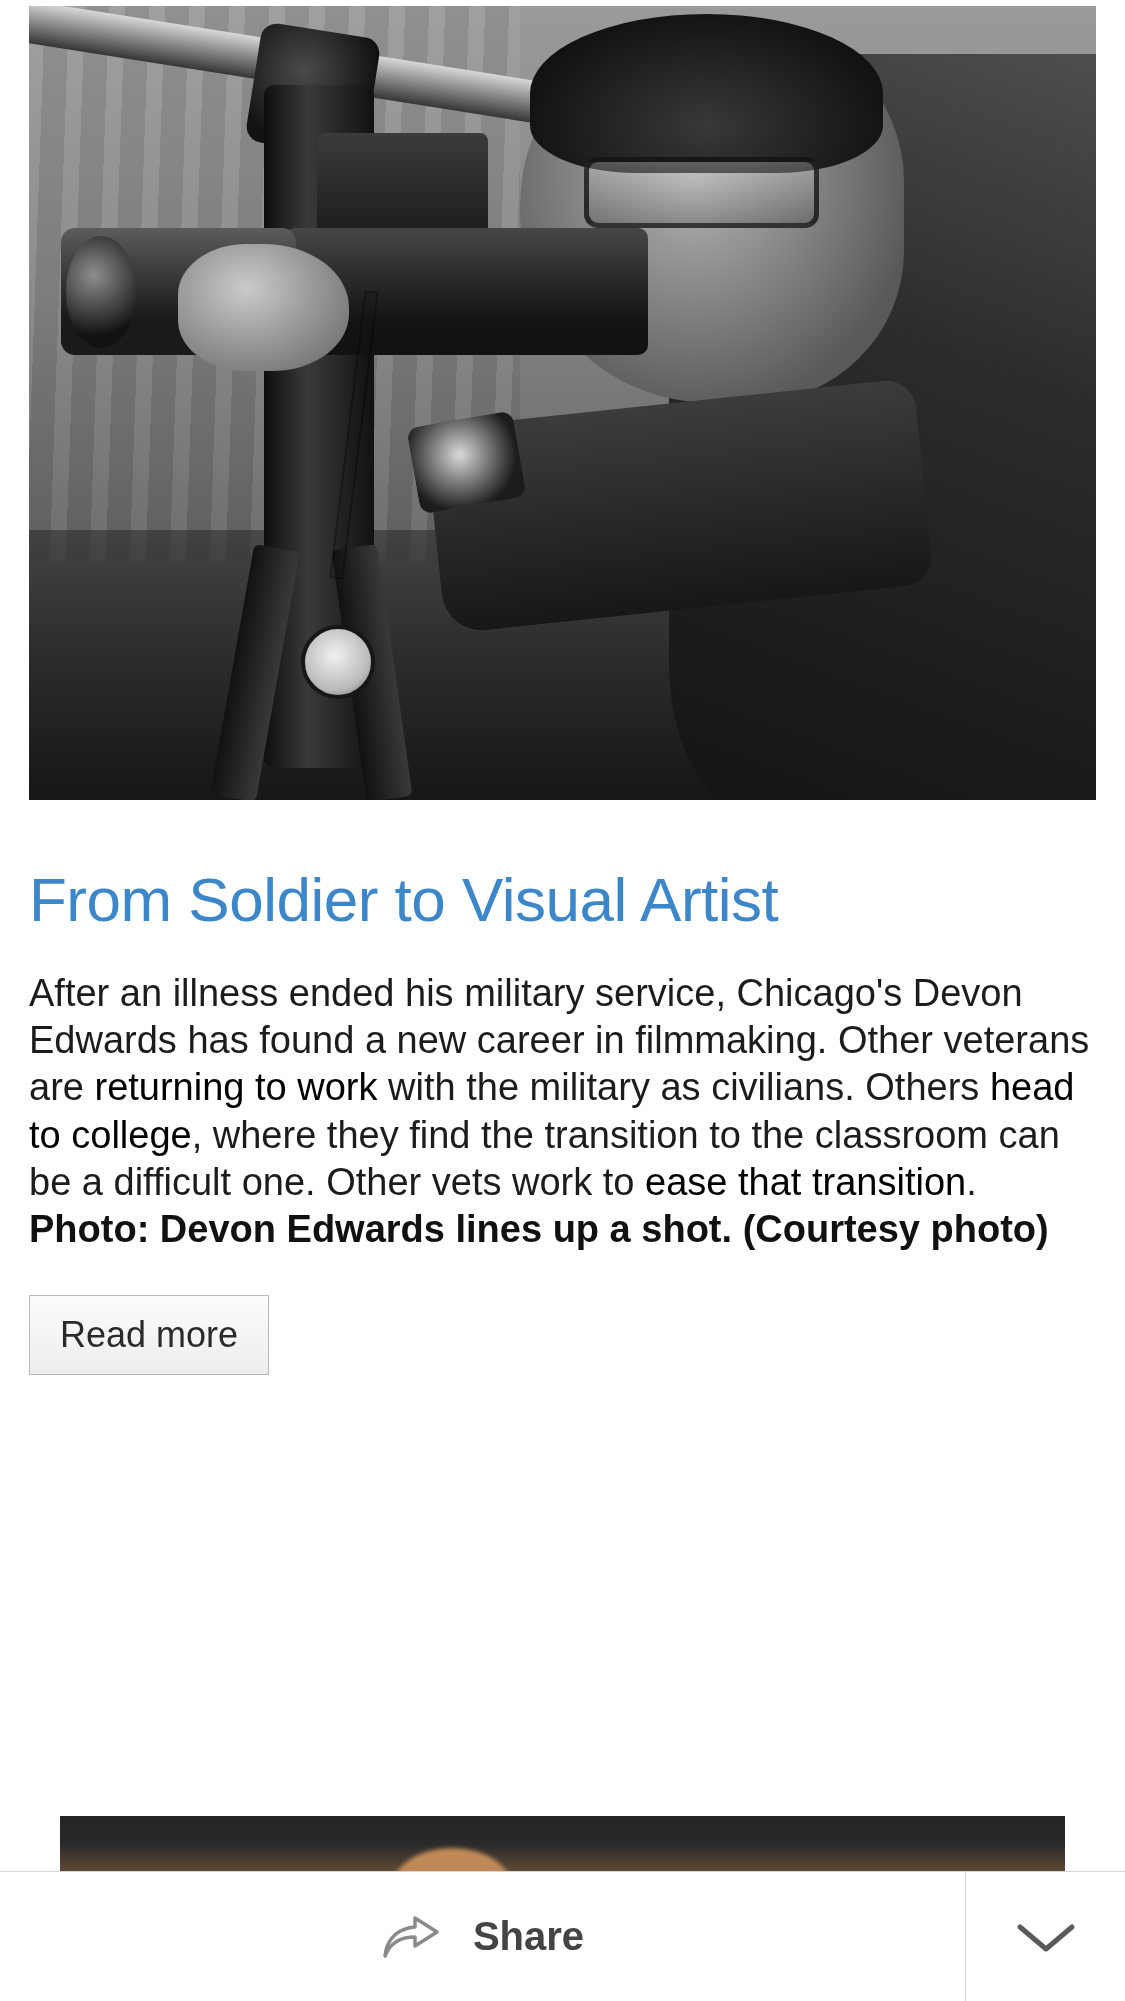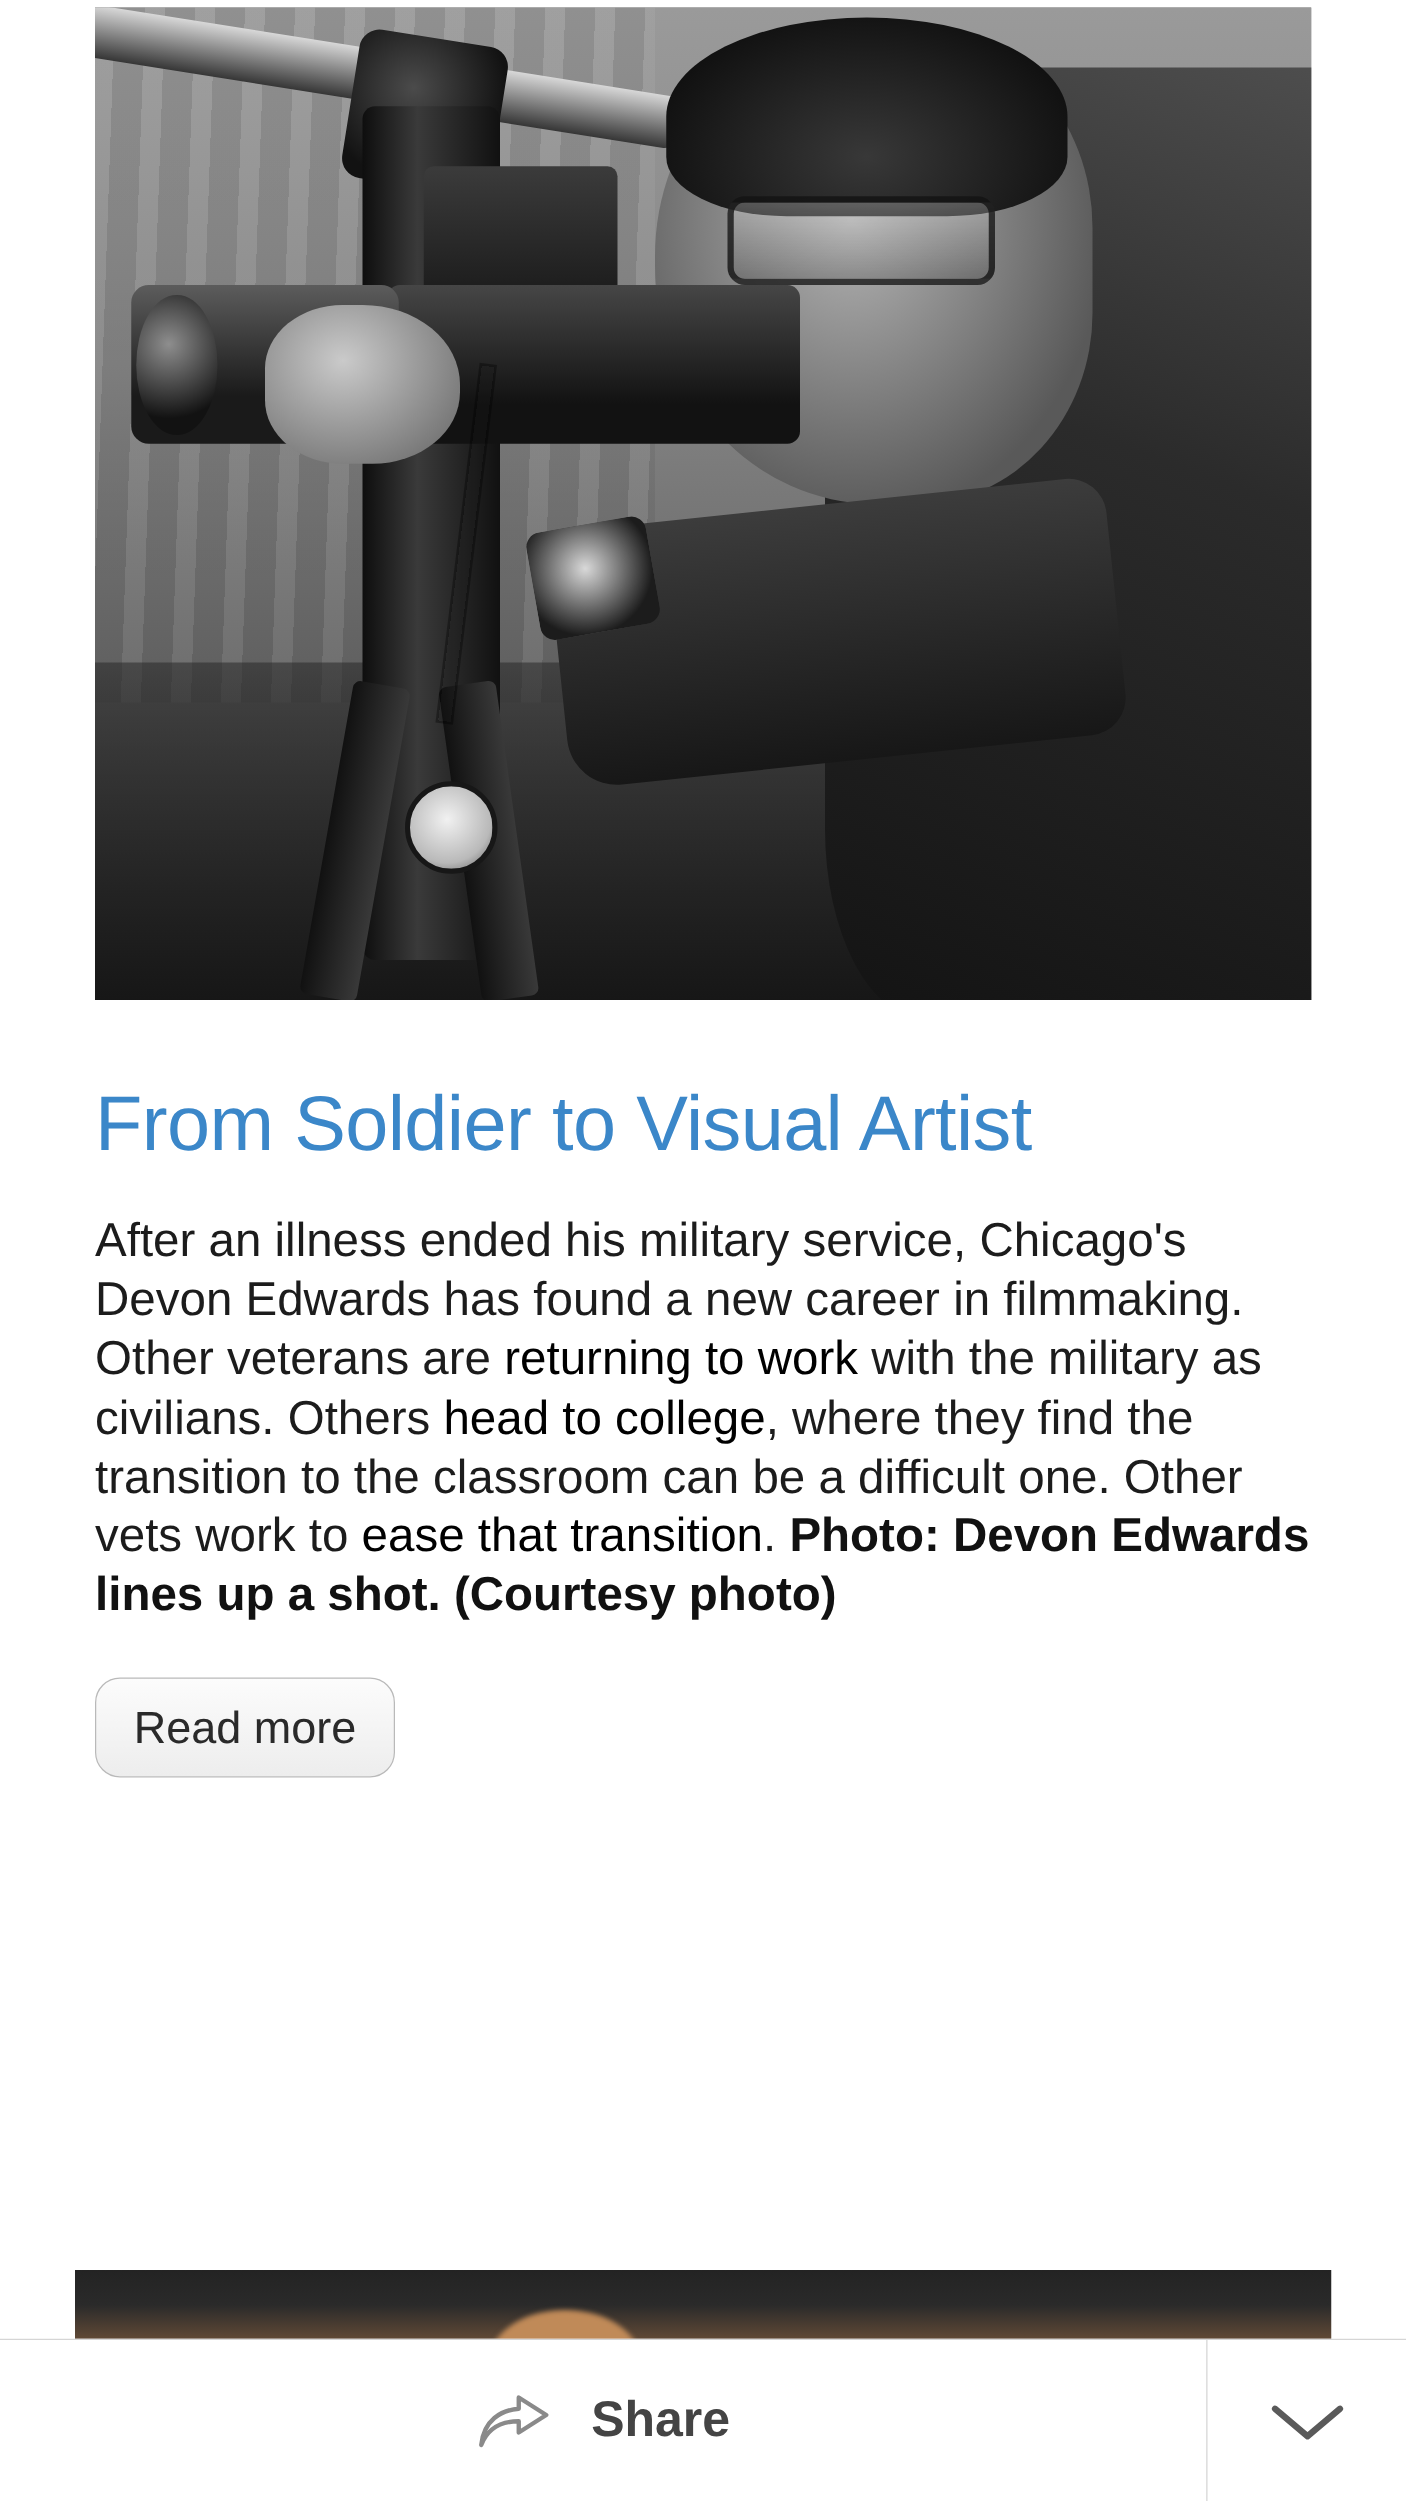--- a/index.html
+++ b/index.html
@@ -19,21 +19,21 @@
     height: 2001px;
     background: #ffffff;
   }
 
   
   .article {
     position: absolute;
     left: 0;
     top: 0;
     width: 1125px;
-    padding: 0 76px;
+    padding: 0 29px;
   }
 
   .hero-wrap {
     width: 100%;
     margin-top: 6px;
   }
 
   
   .hero {
     position: relative;
@@ -184,21 +184,21 @@
   }
 
   .read-more {
     display: inline-block;
     margin-top: 42px;
     padding: 18px 30px;
     font-size: 36px;
     color: #2a2a2a;
     background: linear-gradient(180deg, #fcfcfc, #ededed);
     border: 1px solid #b9b9b9;
-    border-radius: 20px;
+    border-radius: 0;
     cursor: pointer;
     font-family: "Liberation Sans", sans-serif;
   }
 
   
   .next-sliver {
     position: absolute;
     left: 60px;
     top: 1816px;
     width: 1005px;

